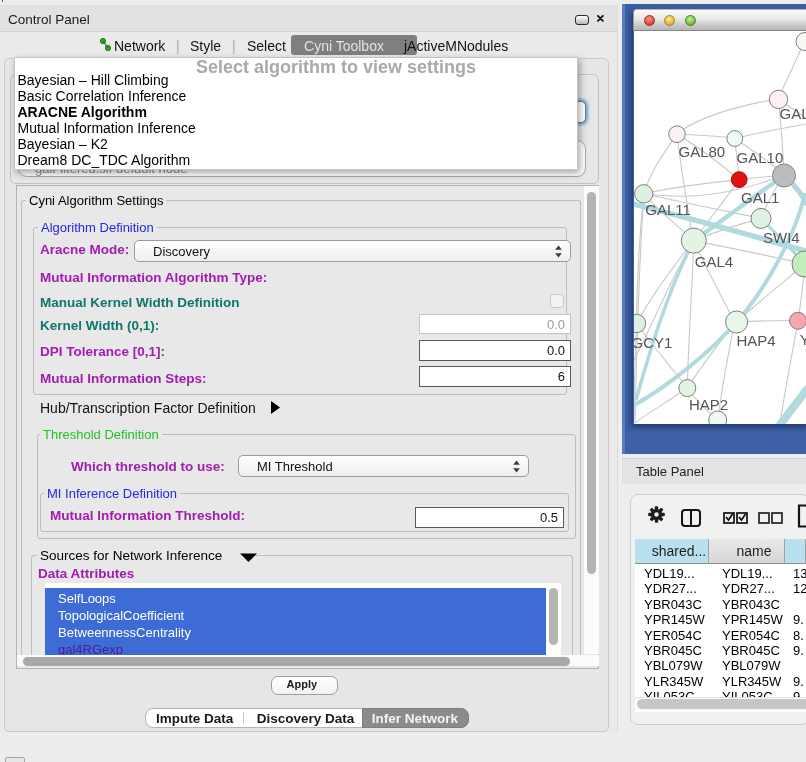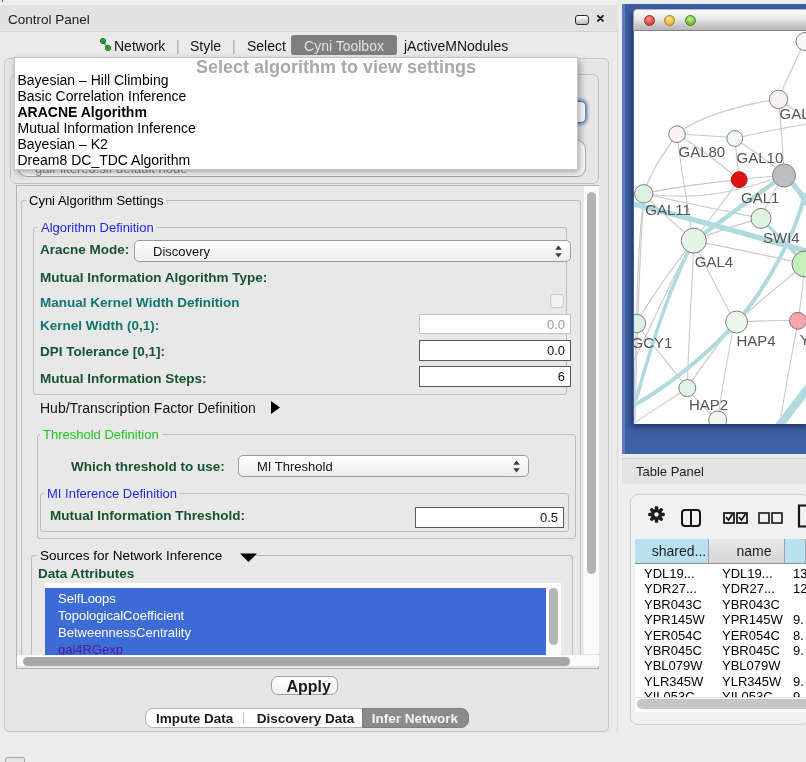--- a/index.html
+++ b/index.html
@@ -11,34 +11,34 @@
 
 #cpwin { left:0px; top:5px; width:618px; height:728px; background:#eaeaea;
   border-right:1px solid #dcdcdc; }
 #cptitle { left:0px; top:5px; width:618px; height:27px; background:#e2e2e2;
   border-bottom:1px solid #d2d2d2; }
 #cptitle span { position:absolute; left:8px; top:6.5px; font-size:13.5px; color:#1a1a1a; }
 #floatbtn { left:575px; top:15px; width:13.5px; height:9.5px; border:1.8px solid #2a2a2a; border-radius:3px; background:linear-gradient(#fff,#b8b8b8); box-sizing:border-box; }
 
 .tabtxt { position:absolute; top:38px; font-size:14px; color:#111; }
 .tabsep { position:absolute; top:38px; font-size:14px; color:#aaa; }
-#cynitab { left:291px; top:35px; width:106px; height:20px; background:#7f7f7f; border-radius:3px; }
+#cynitab { left:291px; top:35px; width:126px; height:20px; background:#7f7f7f; border-radius:3px; }
 #cynitab span { position:absolute; left:0; top:3px; width:106px; text-align:center; font-size:14px; color:#e2e2e2; }
 
 #content { left:3.5px; top:57.5px; width:605px; height:674px; border:1px solid #c9c9c9; border-radius:5px; background:#e6e6e6; }
 
 #algbox { left:10px; top:74px; width:589px; height:110px; border:1px solid #c0c0c0; border-radius:6px; }
 #algcombo { left:20px; top:101px; width:566px; height:22px; background:#fff; border:1px solid #7a7a7a; border-radius:5px; box-shadow:0 0 3px 2px rgba(90,145,215,0.85); }
 #desc { left:18px; top:140px; width:568px; height:37px; background:#fff; border:1px solid #a8a8a8; border-radius:9px; }
 
 #viewport { left:16px; top:185px; width:583px; height:484px; border:1px solid #b4b4b4; background:#e8e8e8; }
 
 .fs { position:absolute; border:1px solid #bdbdbd; border-radius:3px; }
 .legend { position:absolute; background:#e8e8e8; padding:0 3px; font-size:13px; }
-.lbl { position:absolute; font-size:13.5px; font-weight:bold; color:#14532d; white-space:nowrap; }
+.lbl { position:absolute; font-size:13.5px; font-weight:bold; color:#a21caf; white-space:nowrap; }
 .glbl { color:#0f766e; }
 .combo { position:absolute; background:linear-gradient(#ffffff,#eeeeee); border:1px solid #9b9b9b; border-radius:5px; }
 .combo .ct { position:absolute; left:18px; top:3px; font-size:13px; color:#111; }
 .stepper { position:absolute; right:7px; top:4px; width:9px; height:13px; }
 .tf { position:absolute; background:#fff; border:1.5px solid #595959; font-size:13px; text-align:right; padding:2px 5px 0 0; color:#111; }
 .tfd { border:1px solid #c3c3c3 !important; color:#9a9a9a; }
 
 #popup { left:14px; top:57px; width:564px; height:113px; background:#fff;
   border:1px solid #c4c4c4; box-shadow:2px 3px 7px rgba(0,0,0,0.35); }
 .pitem { position:absolute; left:2.5px; font-size:14px; color:#000; white-space:nowrap; }
@@ -162,21 +162,21 @@
     <span class="pitem" style="left:181px;top:-1px;color:#a9a9a9;font-weight:bold;font-size:18px">Select algorithm to view settings</span>
     <span class="pitem" style="top:14px">Bayesian – Hill Climbing</span>
     <span class="pitem" style="top:30px">Basic Correlation Inference</span>
     <span class="pitem bold" style="top:46px">ARACNE Algorithm</span>
     <span class="pitem" style="top:62px">Mutual Information Inference</span>
     <span class="pitem" style="top:78px">Bayesian – K2</span>
     <span class="pitem" style="top:94px">Dream8 DC_TDC Algorithm</span>
   </div>
 
   <div class="abs" style="left:270.5px;top:676px;width:67px;height:18.5px;background:linear-gradient(#ffffff,#f2f2f2);border:1px solid #9e9e9e;border-radius:7px;"></div>
-  <span class="abs" style="left:286.5px;top:678px;font-size:16px;font-weight:bold;color:#1a1a1a">Apply</span>
+  <span class="abs" style="left:286.5px;top:678px;font-size:11px;font-weight:bold;color:#1a1a1a">Apply</span>
   <div class="abs" style="left:145.3px;top:708px;width:323.7px;height:20px;background:#ffffff;border:1px solid #b4b4b4;border-radius:8px;"></div>
   <div class="abs" style="left:362.4px;top:708px;width:106.6px;height:20px;background:#8b8b8b;border:1px solid #7e7e7e;border-radius:0 8px 8px 0;"></div>
   <span class="abs" style="left:156px;top:710.5px;font-size:13.5px;font-weight:bold;color:#1a1a1a">Impute Data</span>
   <div class="abs" style="left:243px;top:712px;width:1px;height:12px;background:#c9c9c9"></div>
   <span class="abs" style="left:256.8px;top:710.5px;font-size:13.5px;font-weight:bold;color:#1a1a1a">Discovery Data</span>
   <span class="abs" style="left:371.7px;top:710.5px;font-size:13.5px;font-weight:bold;color:#f4f4f4">Infer Network</span>
 
   <div class="abs" style="left:4.5px;top:757px;width:20px;height:12px;border:1.5px solid #a5a5a5;border-radius:2px;background:#e6e6e6"></div>
 
   <div class="abs" id="desktop"></div>

